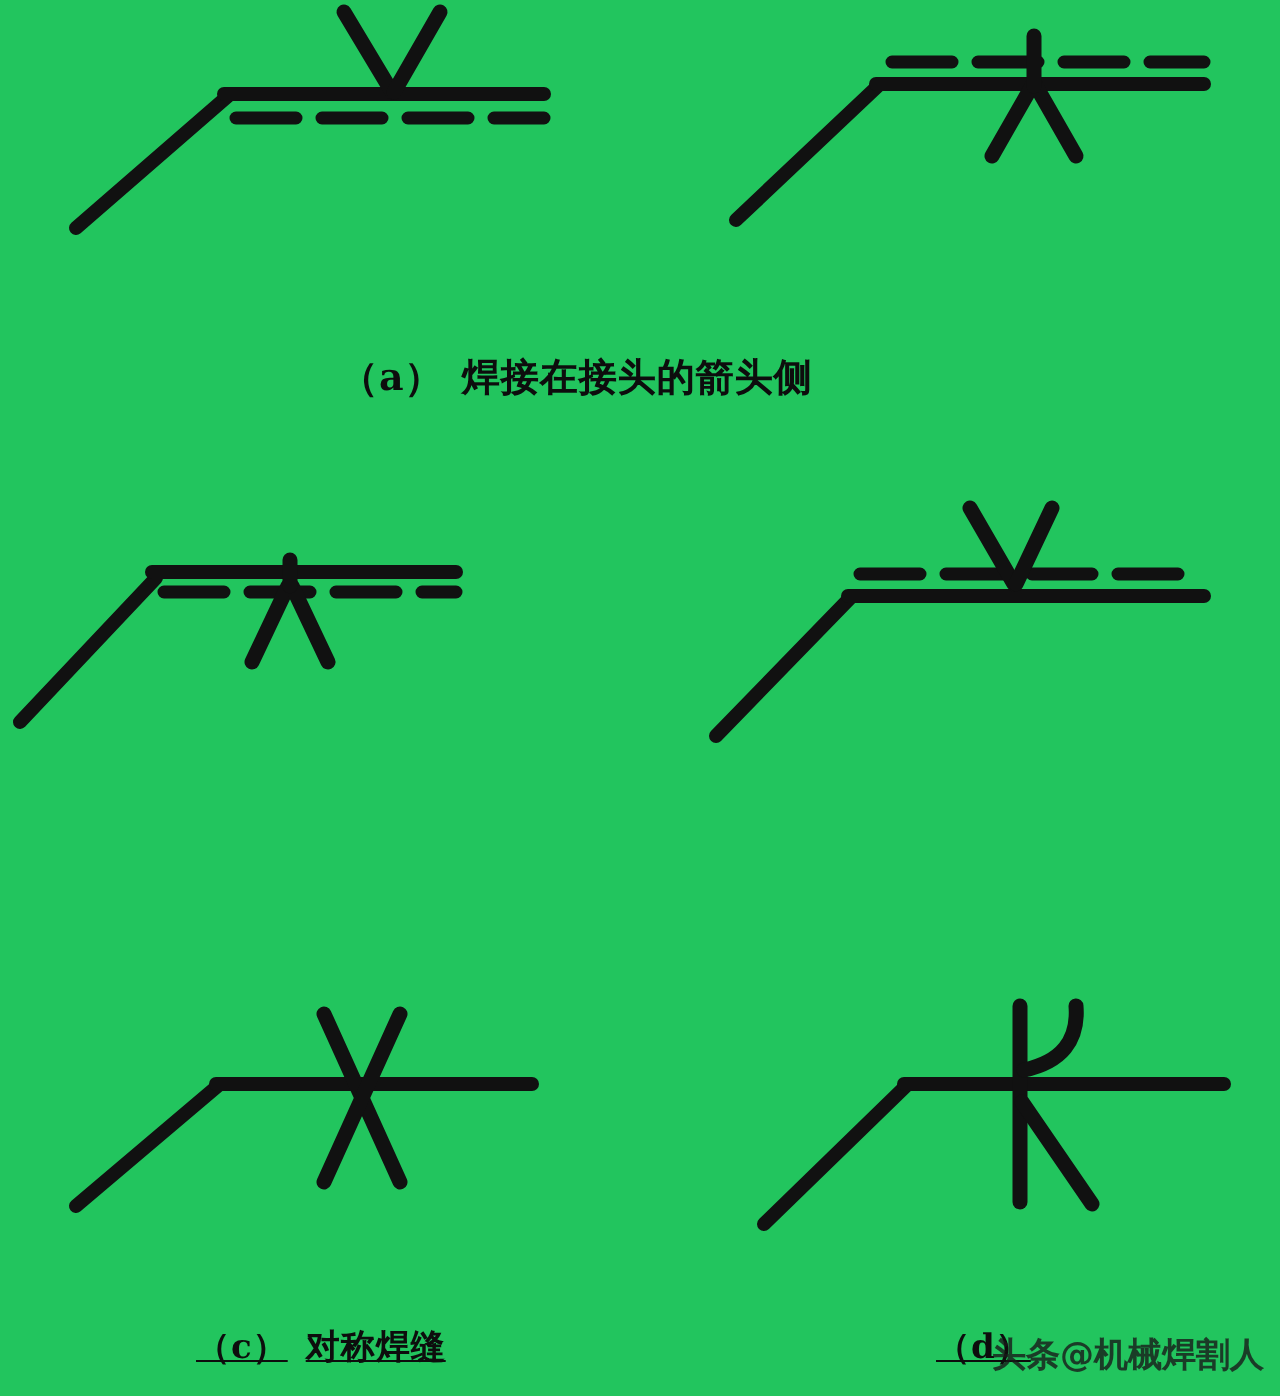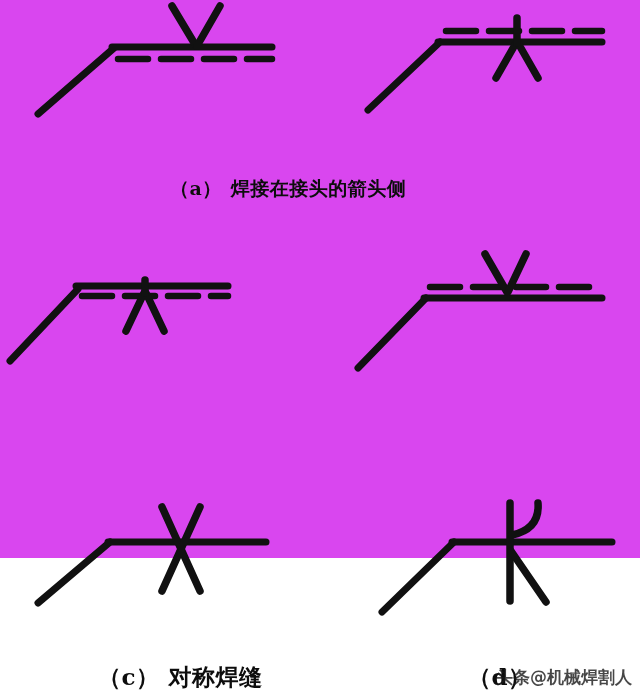--- a/index.html
+++ b/index.html
@@ -5,35 +5,35 @@
   html,body{margin:0;padding:0;}
   body{
     width:640px;height:698px;
     background:#ffffff;
     font-family:"DejaVu Sans","Liberation Sans",sans-serif;
     overflow:hidden;
     position:relative;
   }
   #sheet{
     position:relative;
-    width:640px;height:558px;
-    background:#d946ef;
+    width:640px;height:698px;
+    background:#22c55e;
   }
   .fig{position:absolute;}
   .fig svg{display:block;overflow:visible;}
   .caption{
     position:absolute;
     font-family:"DejaVu Sans","Liberation Sans",sans-serif;
     font-weight:bold;
     color:#0d0d0d;
     white-space:nowrap;
     letter-spacing:0.5px;
   }
   .cap-a,.cap-b{font-size:19px;}
-  .cap-c,.cap-d{font-size:23px;}
+  .cap-c,.cap-d{font-size:17px;text-decoration:underline;}
   .cap-label{margin-right:9px;font-family:"DejaVu Serif","Liberation Serif",serif;}
   .watermark{
     position:absolute;
     font-family:"DejaVu Sans","Liberation Sans",sans-serif;
     font-size:17px;
     font-weight:bold;
     color:rgba(25,25,25,0.80);
     white-space:nowrap;
     letter-spacing:0px;
   }

